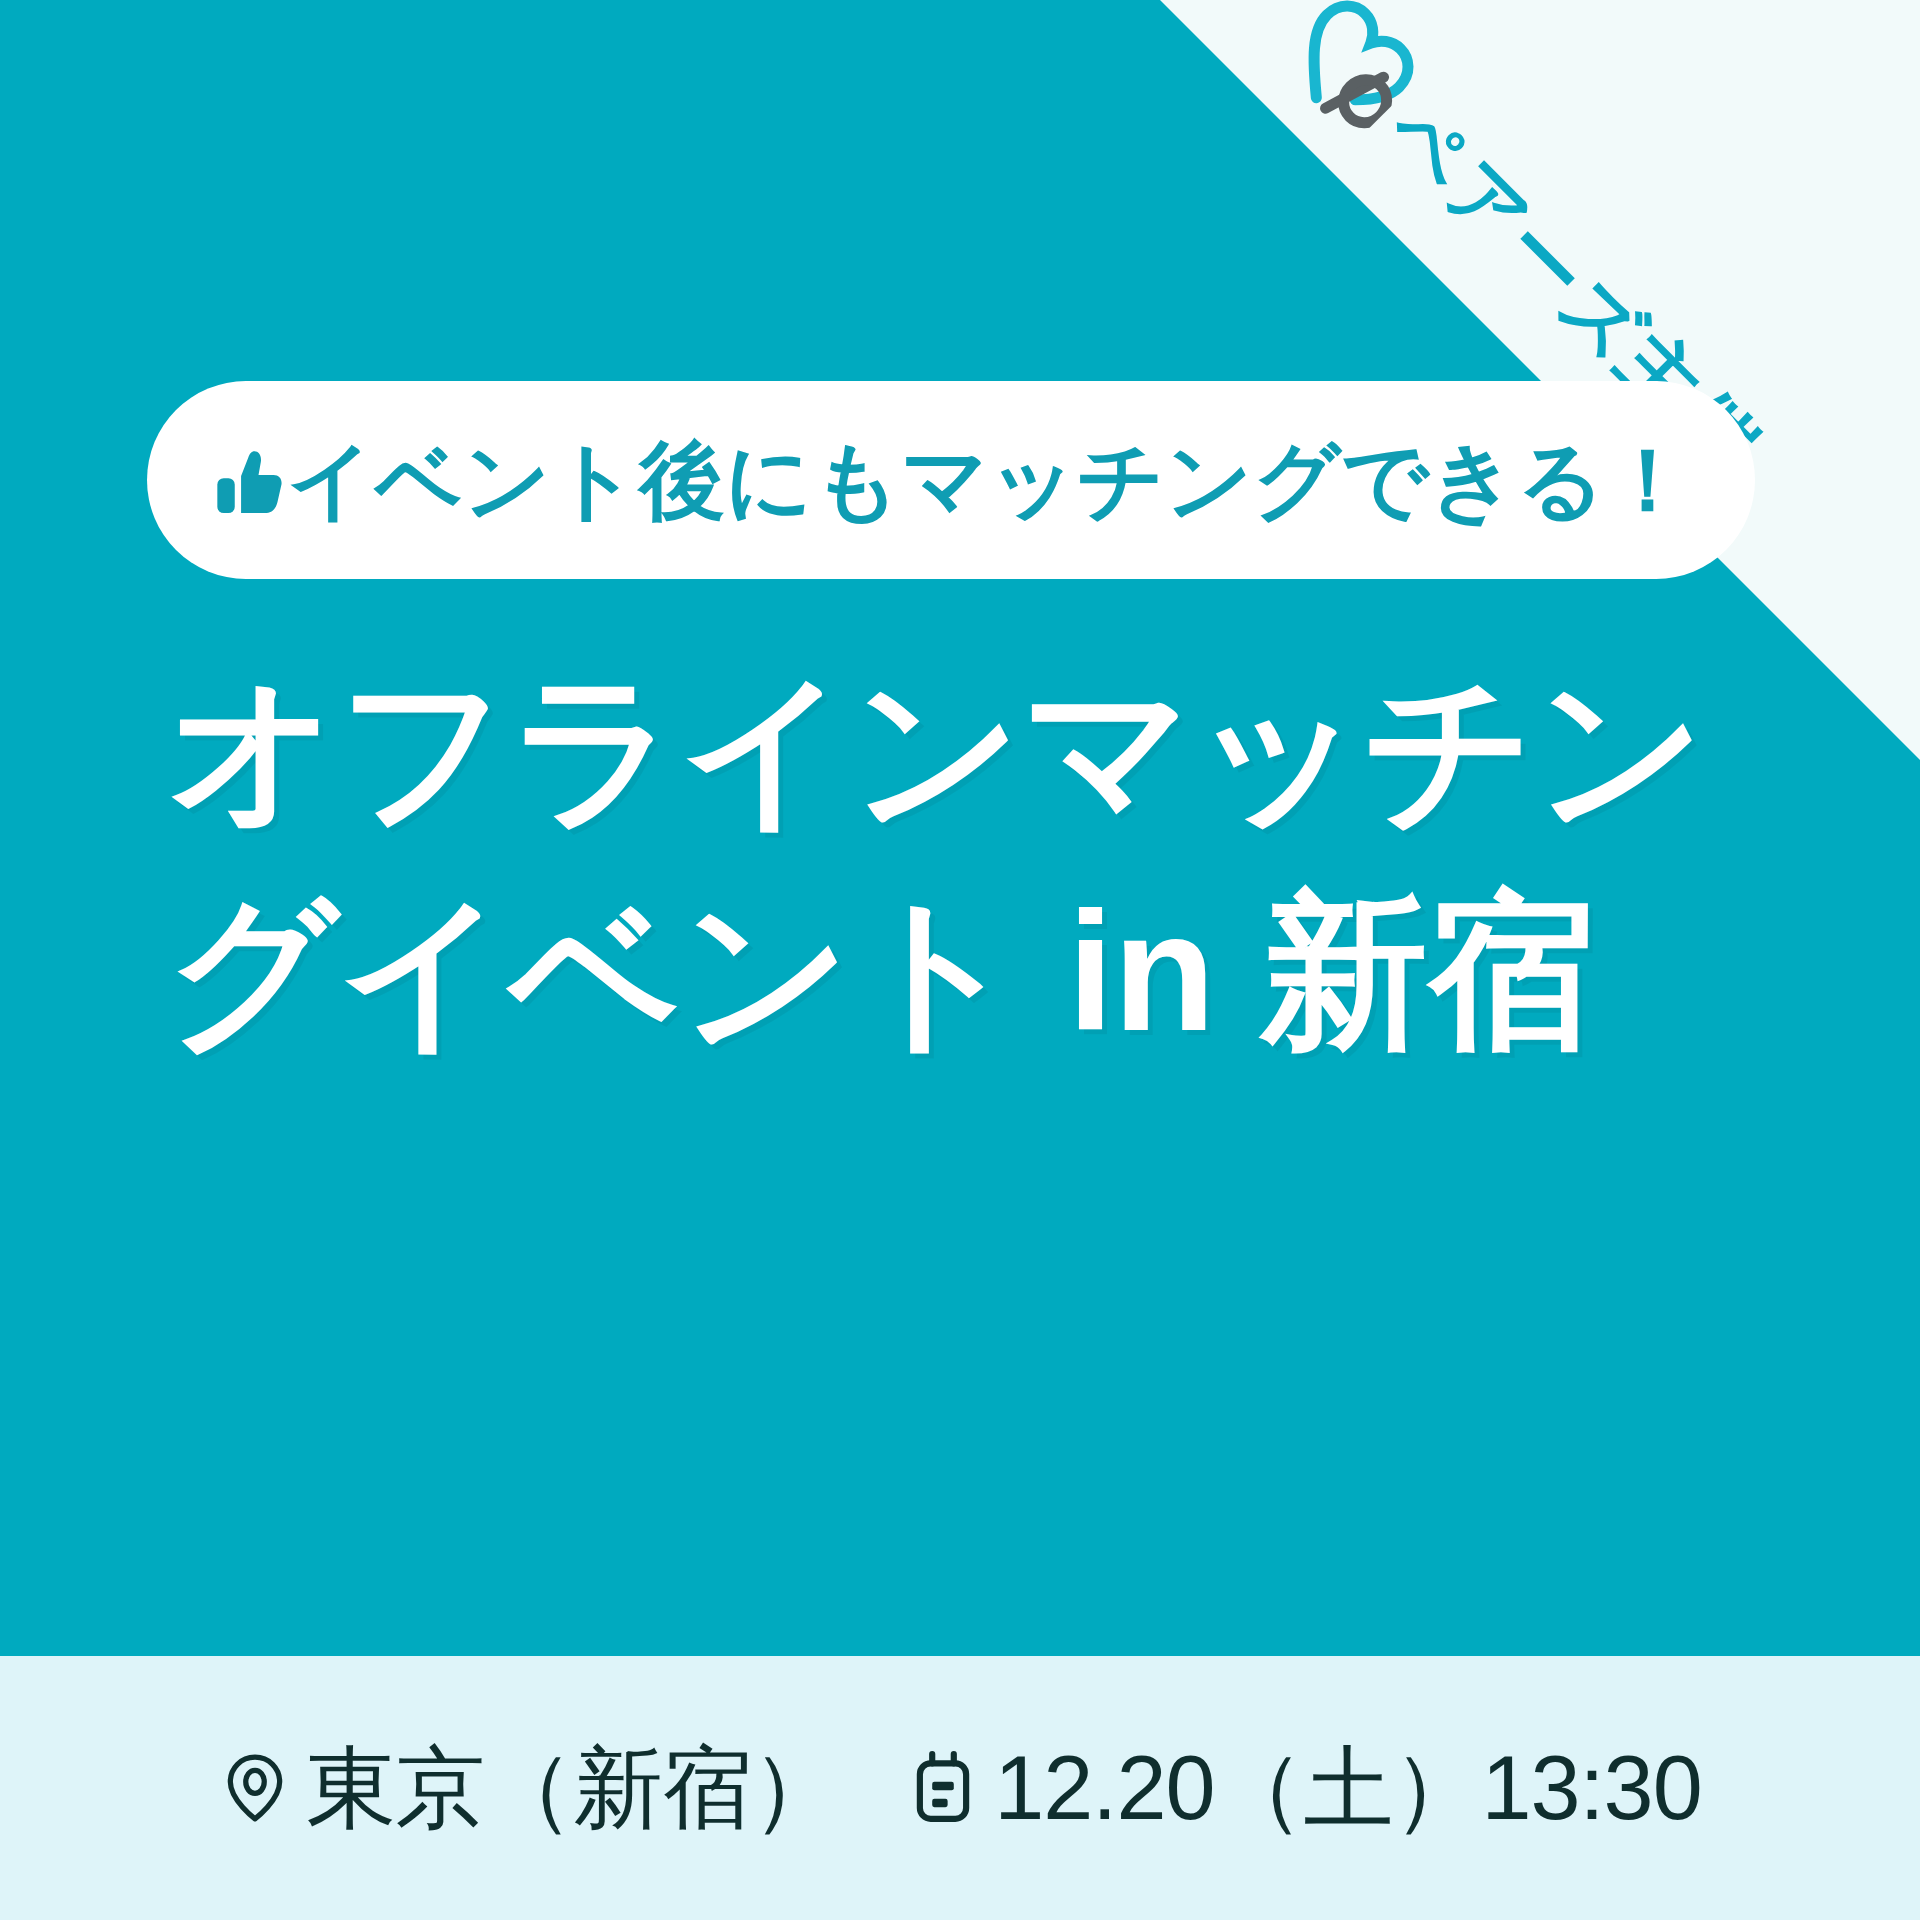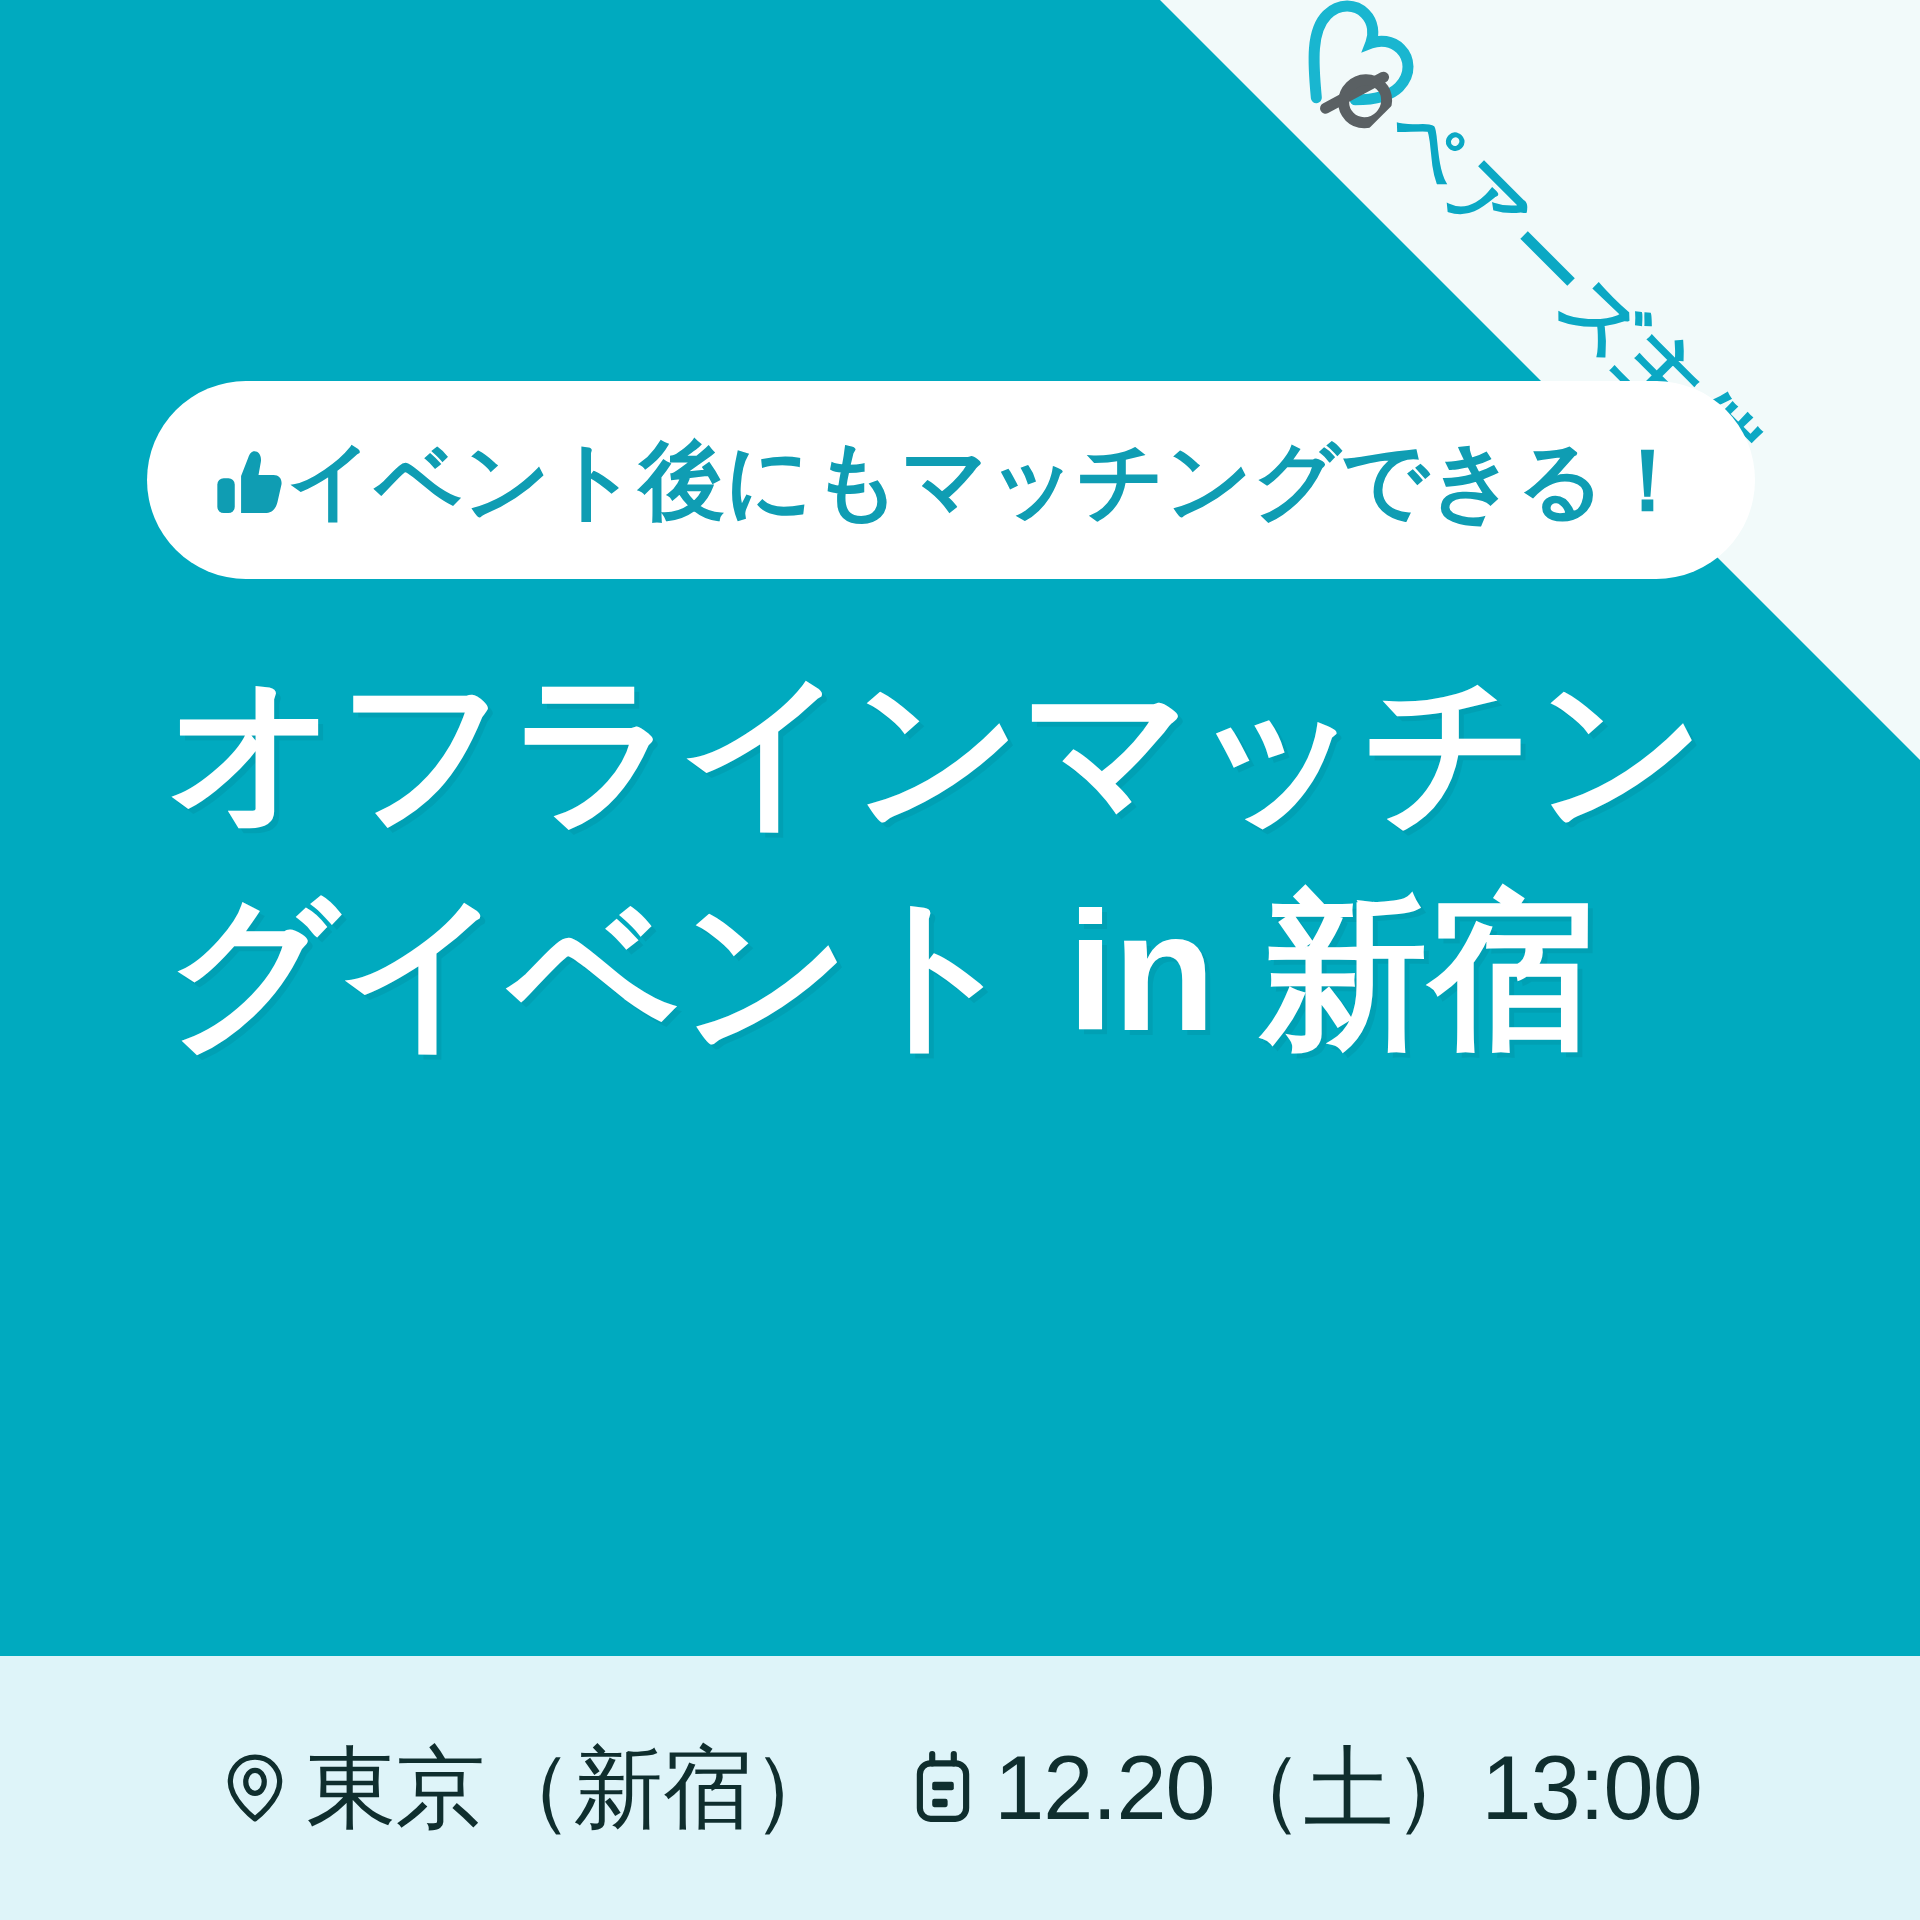--- a/index.html
+++ b/index.html
@@ -189,17 +189,17 @@
       </svg>
       <span class="footer-text">東京（新宿）</span>
     </div>
     <div class="footer-item">
       <svg class="footer-icon" viewBox="0 0 48 48">
         <rect x="9" y="8" width="30" height="36" rx="7" fill="none" stroke="#0F2E2E" stroke-width="4"></rect>
         <path d="M17 8 L17 2 M31 8 L31 2" stroke="#0F2E2E" stroke-width="4" stroke-linecap="round"></path>
         <rect x="17" y="20" width="14" height="5.5" rx="1.4" fill="#0F2E2E"></rect>
         <rect x="17" y="31" width="10" height="5.5" rx="1.4" fill="#0F2E2E"></rect>
       </svg>
-      <span class="footer-text">12.20（土）13:00</span>
+      <span class="footer-text">12.20（土）13:30</span>
     </div>
   </div>
 
 </div>
 
 </body></html>

